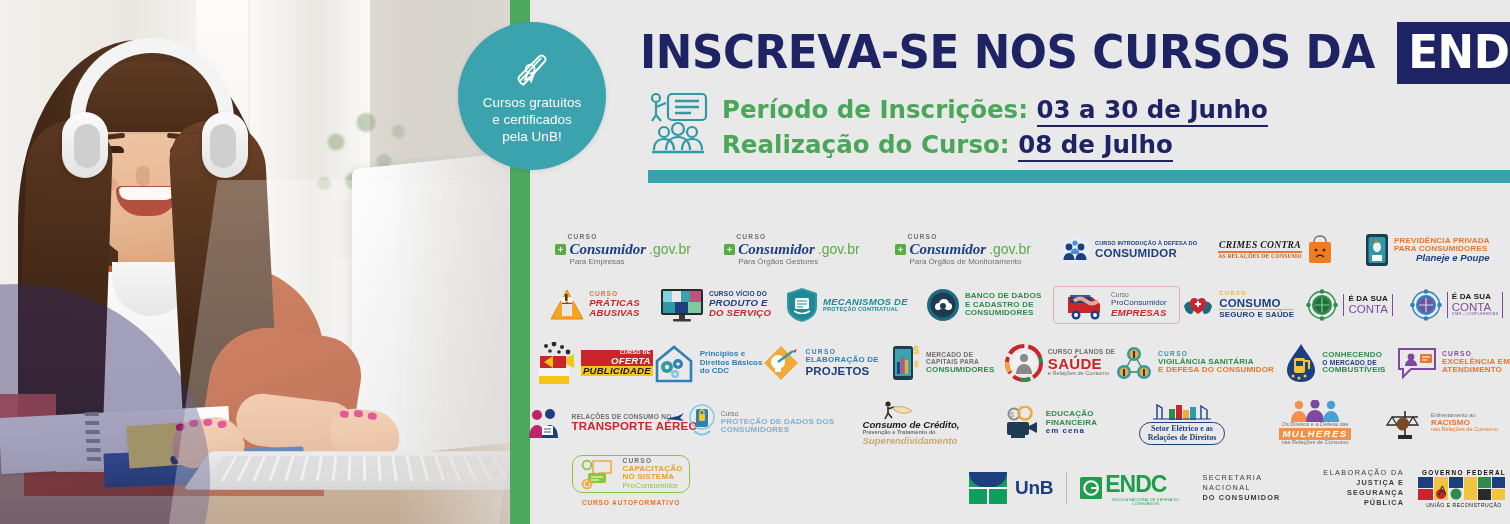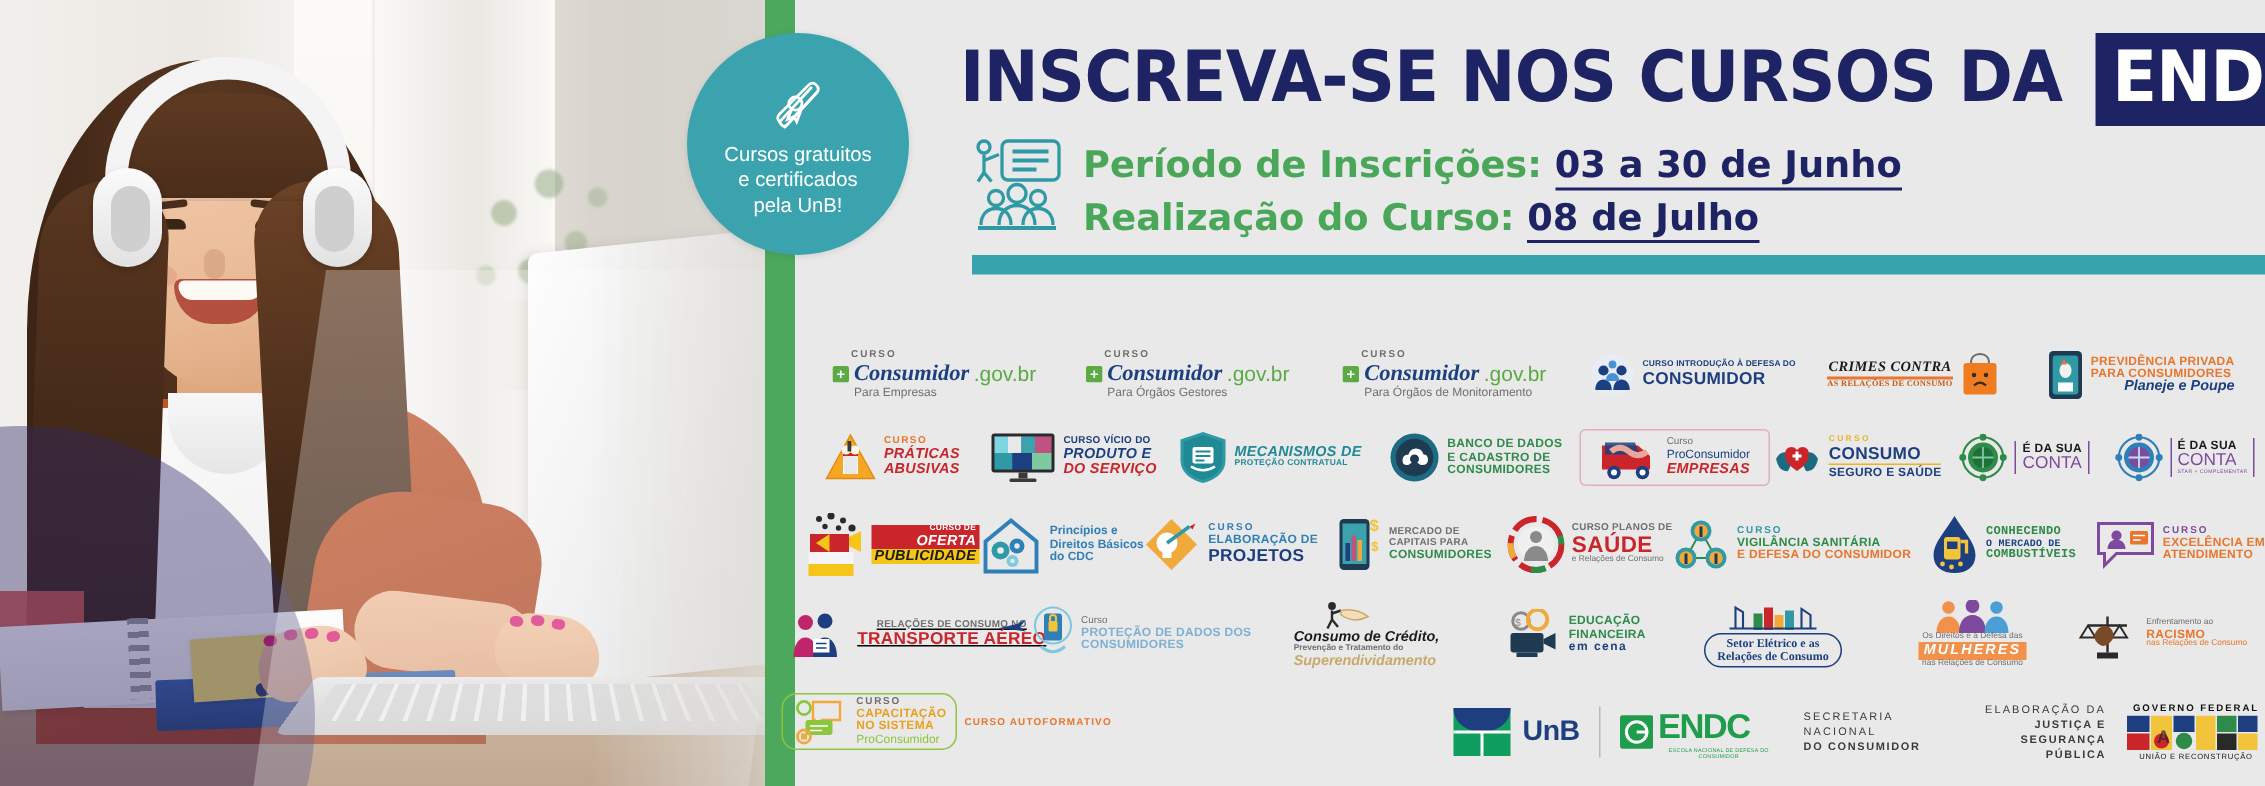--- a/index.html
+++ b/index.html
@@ -677,21 +677,21 @@
             <path d="M8 25h2v7H8z" fill="#1f3b52"></path>
             <path d="M28 25h2v7h-2z" fill="#1f3b52"></path>
         </svg>
         <div style="text-align:left;">
           <div class="lbl s b up" style="color:#2f9aa6;letter-spacing:1.3px;">CURSO</div>
           <div class="lbl m b up" style="color:#2e8b4a;">VIGILÂNCIA SANITÁRIA</div>
           <div class="lbl m b up" style="color:#e8762c;">E DEFESA DO CONSUMIDOR</div>
         </div>
       </div>
 
-      <div class="cell" style="width:148px;font-family:Liberation Mono, monospace;">
+      <div class="cell" style="width:148px;">
         <svg class="mark" width="32" height="42" viewBox="0 0 32 42">
           <path d="M16 2 C22 12 30 20 30 28 C30 36 24 40 16 40 C8 40 2 36 2 28 C2 20 10 12 16 2 Z" fill="#1d3f80"></path>
           <rect x="9" y="16" width="11" height="15" rx="2" fill="#f2c43b"></rect>
           <path d="M20 19h4v8" fill="none" stroke="#f2c43b" stroke-width="2.2"></path>
           <rect x="11" y="19" width="7" height="5" fill="#1d3f80"></rect>
           <circle cx="8" cy="34" r="1.6" fill="#f2c43b"></circle>
             <circle cx="14" cy="36" r="1.6" fill="#f2c43b"></circle>
           <circle cx="20" cy="34" r="1.6" fill="#f2c43b"></circle>
         </svg>
         <div style="text-align:left;">
@@ -720,21 +720,21 @@
     <div class="lrow" style="height:58px;">
       <div class="cell" style="width:150px;">
         <svg class="mark" width="38" height="34" viewBox="0 0 38 34">
           <circle cx="9" cy="9" r="5" fill="#c0246b"></circle>
           <path d="M1 32c0-8 3.6-13 8-13s8 5 8 13z" fill="#c0246b"></path>
           <circle cx="22" cy="8" r="5" fill="#1d3f80"></circle>
           <path d="M14 32c0-8 3.6-13 8-13s8 5 8 13z" fill="#1d3f80"></path>
           <rect x="14" y="20" width="11" height="9" fill="#fff"></rect>
           <path d="M16 23h7M16 26h7" stroke="#1d3f80" stroke-width=".9"></path>
         </svg>
-        <div style="text-align:center;text-decoration:underline;">
+        <div style="text-align:left;">
           <div class="lbl s b up cgy">RELAÇÕES DE CONSUMO NO</div>
           <div class="lbl xl b up cr">TRANSPORTE AÉREO</div>
         </div>
         <svg class="mark" width="22" height="12" viewBox="0 0 22 12" style="position:absolute;right:2px;top:6px;">
           <path d="M1 7 L14 4 L20 1 L16 6 L20 9 L13 8 Z" fill="#1d3f80"></path>
         </svg>
       </div>
 
       <div class="cell" style="width:146px;">
         <svg class="mark" width="28" height="40" viewBox="0 0 28 40">
@@ -787,21 +787,21 @@
             <path d="M6 18V4l5 3v11" fill="none" stroke="#1d3f80" stroke-width="1.4"></path>
             <rect x="18" y="8" width="6" height="11" fill="#2e8b4a"></rect>
             <rect x="25" y="4" width="6" height="15" fill="#c9252b"></rect>
             <rect x="32" y="9" width="6" height="10" fill="#f2a93b"></rect>
             <rect x="39" y="6" width="6" height="13" fill="#2f9aa6"></rect>
             <path d="M50 18V5l6 4v9" fill="none" stroke="#1d3f80" stroke-width="1.4"></path>
             <path d="M2 18h58" stroke="#1d3f80" stroke-width="1.2"></path>
           </svg>
           <div style="border:1.4px solid #1d3f80;border-radius:14px;padding:2px 8px;margin-top:1px;">
             <div class="lbl m b" style="font-family:'Liberation Serif',serif;color:#1d3f80;">Setor Elétrico e as</div>
-            <div class="lbl m b" style="font-family:'Liberation Serif',serif;color:#1d3f80;">Relações de Consumo</div>
+            <div class="lbl m b" style="font-family:'Liberation Serif',serif;color:#1d3f80;">Relações de Direitos</div>
           </div>
         </div>
       </div>
 
       <div class="cell" style="width:126px;">
         <div style="text-align:center;">
           <svg class="mark" width="56" height="22" viewBox="0 0 56 22" style="margin:0 auto;">
             <circle cx="12" cy="5" r="4.2" fill="#f2914b"></circle>
             <path d="M4 22c0-7 3.6-11 8-11s8 4 8 11z" fill="#f2914b"></path>
             <circle cx="28" cy="4" r="4.6" fill="#7d4a9e"></circle>
@@ -825,21 +825,21 @@
         </svg>
         <div style="text-align:left;">
           <div class="lbl xs cgy">Enfrentamento ao</div>
           <div class="lbl m b up co">RACISMO</div>
           <div class="lbl xs co">nas Relações de Consumo</div>
         </div>
       </div>
     </div>
 
     <div class="lrow" style="height:58px;padding-left:18px;">
-      <div class="cell" style="width:150px;flex-direction:row;">
+      <div class="cell" style="width:150px;flex-direction:column;">
         <div style="display:flex;align-items:center;gap:5px;border:1.4px solid #8cc63f;border-radius:10px;padding:2px 6px;">
           <svg class="mark" width="38" height="32" viewBox="0 0 38 32">
             <circle cx="8" cy="7" r="4.4" fill="none" stroke="#8cc63f" stroke-width="1.8"></circle>
             <path d="M14 3h18v12H20l-5 5v-5h-1z" fill="none" stroke="#f2a93b" stroke-width="1.6"></path>
             <rect x="9" y="15" width="18" height="10" rx="2" fill="#8cc63f"></rect>
             <path d="M12 19h12M12 22h8" stroke="#fff" stroke-width="1.1"></path>
             <circle cx="8" cy="26" r="4.4" fill="none" stroke="#f2a93b" stroke-width="1.8"></circle>
             <path d="M6 24h4v4H6z" fill="#f2a93b"></path>
           </svg>
           <div style="text-align:left;">

